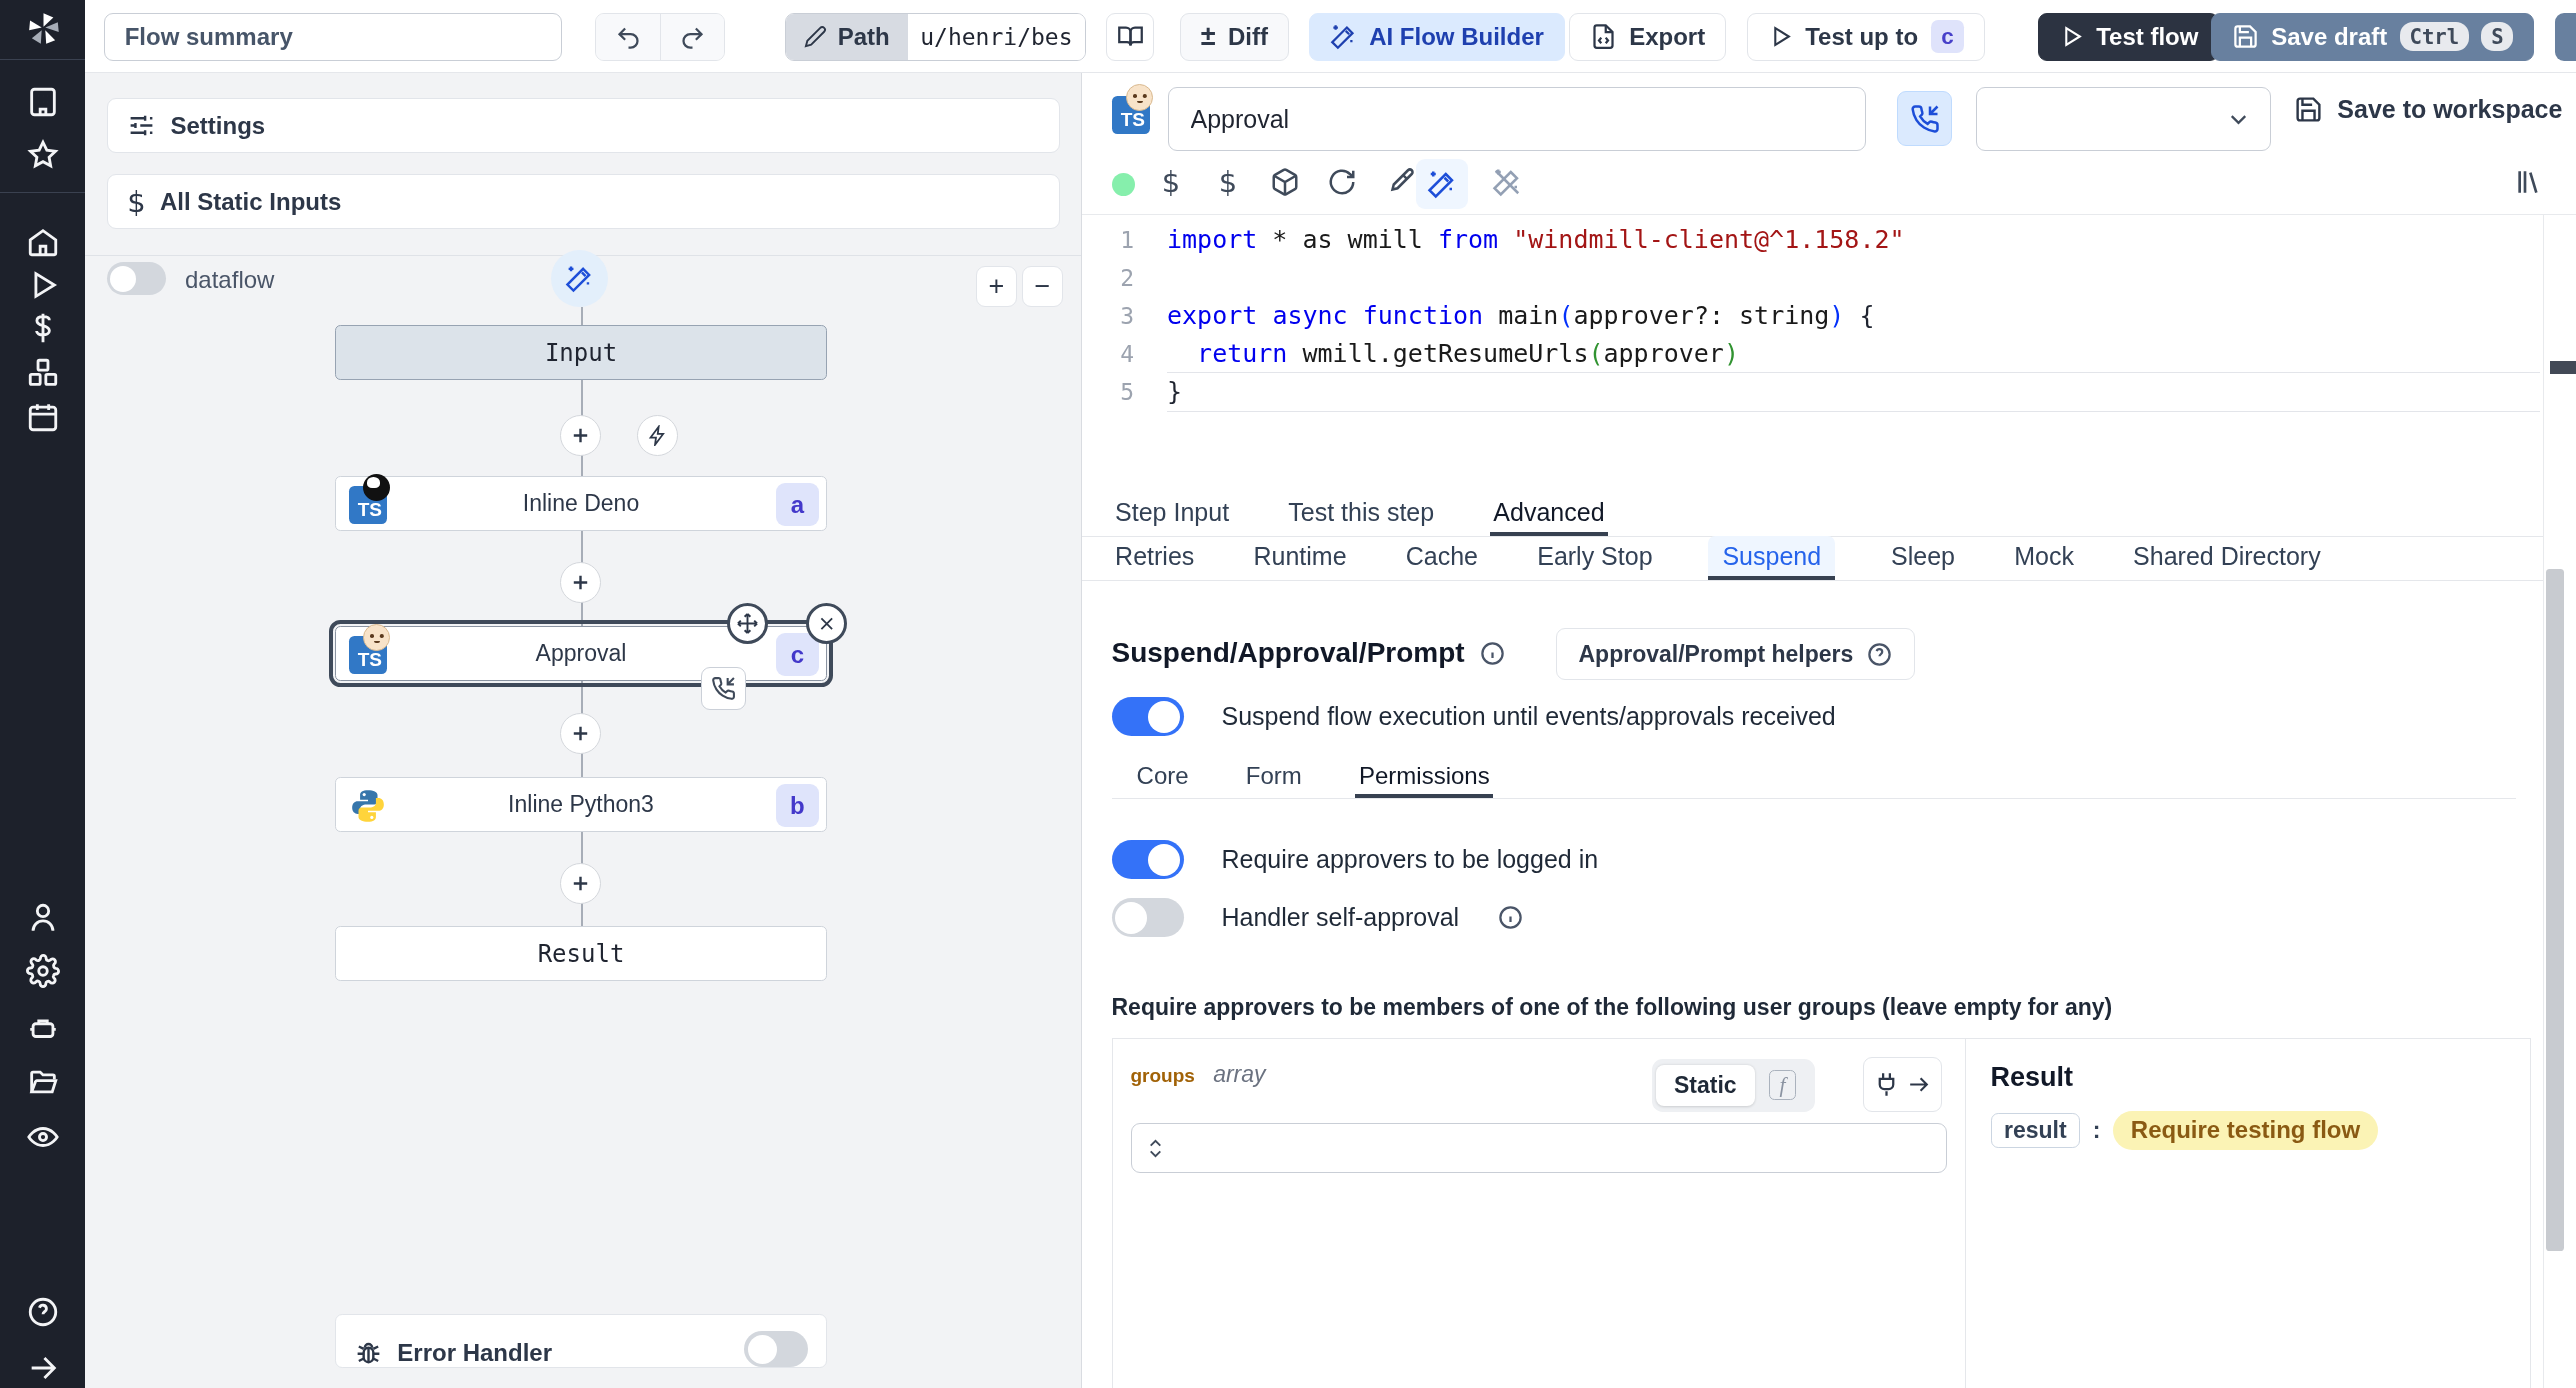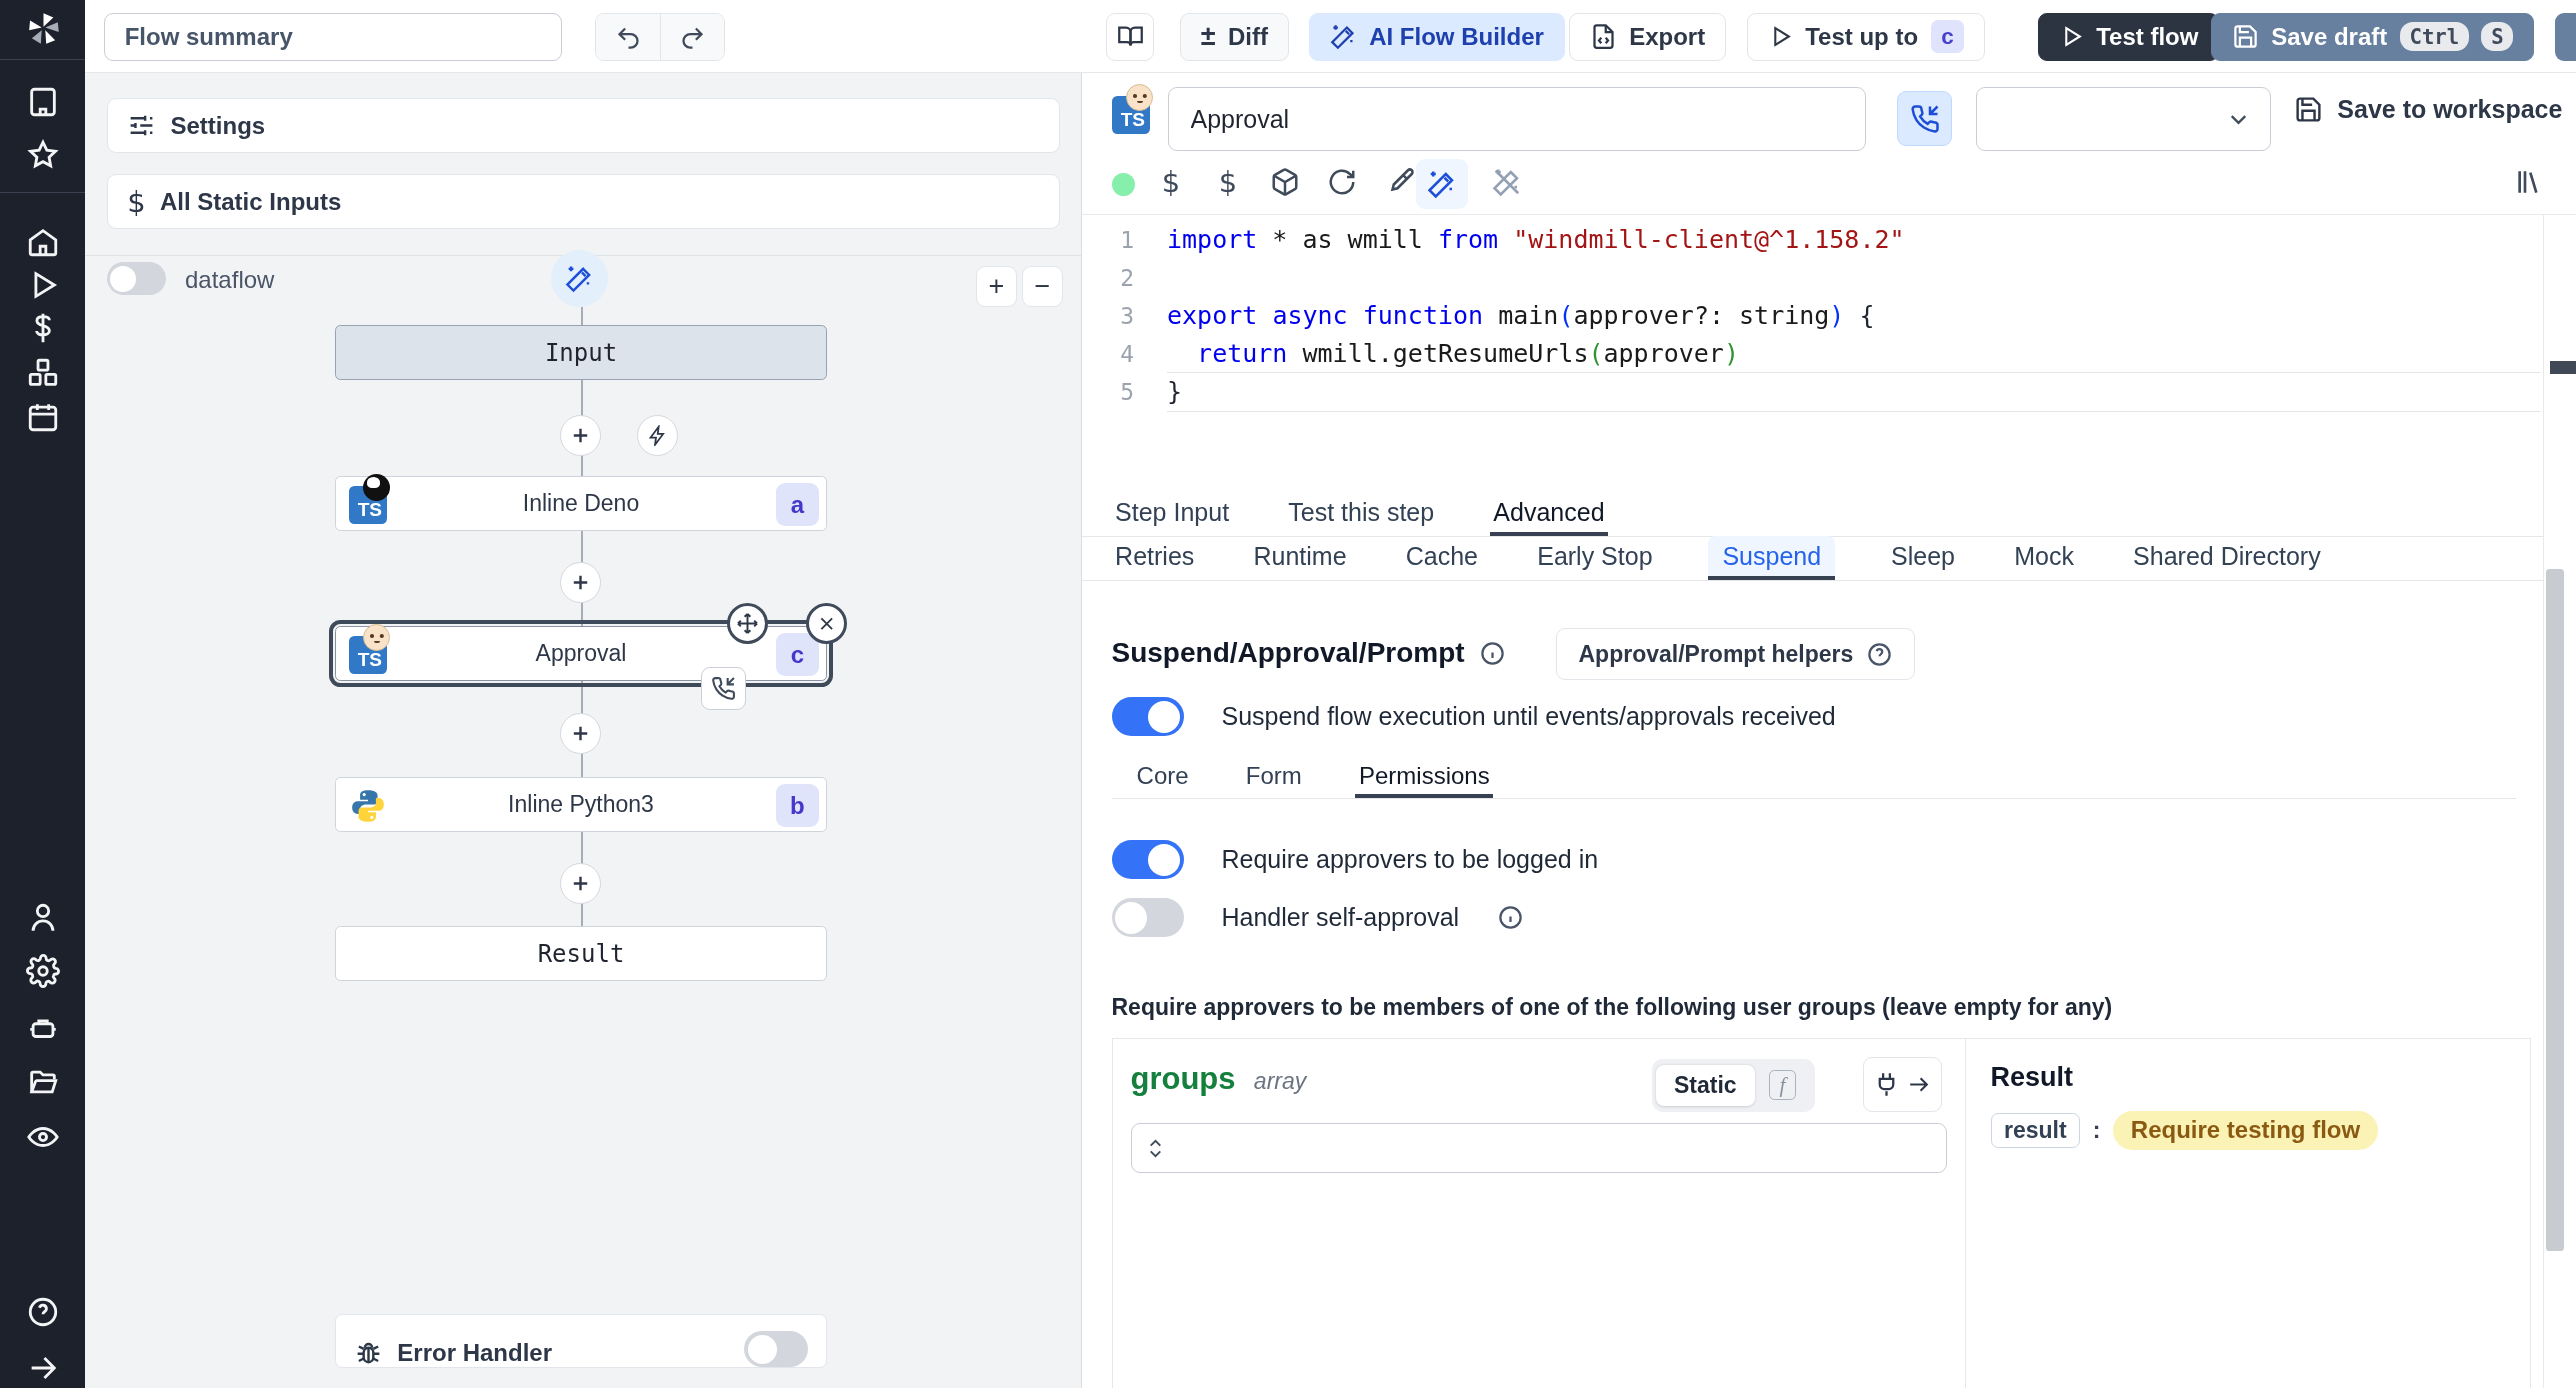--- a/index.html
+++ b/index.html
@@ -161,21 +161,21 @@
     font-size:25px; color:#1f2937; }
   .subtab-row { position:absolute; left:29.5px; top:685px; width:1404px; height:41px;
     border-bottom:0.9px solid #e5e7eb; display:flex; padding-left:21.5px; }
   .subtab-row .tab { font-size:24px; margin-right:50px; }
   .groups-heading { position:absolute; left:29.5px; top:921px; font-size:23px; font-weight:700; color:#1f2937; }
 
   .perm-box { position:absolute; left:29.5px; top:965px; width:1419px; height:447px;
     border:0.9px solid #e5e7eb; display:flex; }
   .groups-pane { width:852px; position:relative; padding:21.5px 18px; }
   .result-pane { flex:1; border-left:0.9px solid #e5e7eb; padding:23px 25px; }
-  .groups-title { font-size:31px; font-weight:700; color:#15803d; display:inline; }
+  .groups-title { font-size:19px; font-weight:700; color:#a16207; display:inline; }
   .groups-type { font-size:23px; font-style:italic; color:#6b7280; margin-left:14.3px; }
   .seg { position:absolute; left:539px; top:19.7px; background:#eef0f3; border-radius:10.7px;
     padding:4.5px; display:flex; align-items:center; }
   .seg .on-seg { background:#fff; border-radius:8px; box-shadow:0 0.9px 2.7px rgba(0,0,0,.15);
     padding:7.2px 18px; font-size:23px; font-weight:600; color:#1f2937; }
   .seg .f-seg { padding:7.2px 14.3px; color:#8a93a1; }
   .f-glyph { border:1.8px solid #aab2bd; border-radius:5.4px; width:27px; height:30px; display:flex;
     align-items:center; justify-content:center; font-style:italic; font-family:"Liberation Serif", serif;
     font-size:21.5px; }
   .connect-btn { position:absolute; left:750px; top:18px; width:79px; height:55px;
@@ -305,20 +305,29 @@
             <path d="M9 14L4 9l5-5"></path>
             <path d="M4 9h10a6 6 0 0 1 0 12h-2"></path>
           </svg>
       </button>
       <button>
         <svg width="27" height="27" viewBox="0 0 24 24" stroke="currentColor" fill="none" stroke-width="2">
             <path d="M15 14l5-5-5-5"></path>
             <path d="M20 9H10a6 6 0 0 0 0 12h2"></path>
           </svg>
       </button>
+    </div>
+    <div class="path-chip">
+      <span class="path-left">
+        <svg width="23" height="23" viewBox="0 0 24 24" stroke="#2d3748" fill="none" stroke-width="2">
+            <path d="M17 3a2.8 2.8 0 0 1 4 4L7.5 20.5 2 22l1.5-5.5z"></path>
+          </svg>
+        <span>Path</span>
+      </span>
+      <span class="path-value">u/henri/bes</span>
     </div>
     <button class="tb-btn icon-only" style="left:1021px">
       <svg width="27" height="27" viewBox="0 0 24 24" stroke="currentColor" fill="none" stroke-width="2">
           <path d="M2 4h6a4 4 0 0 1 4 4v12a3 3 0 0 0-3-3H2z"></path>
           <path d="M22 4h-6a4 4 0 0 0-4 4v12a3 3 0 0 1 3-3h7z"></path>
         </svg>
     </button>
     <button class="tb-btn ghost" style="left:1095px">
       <span style="font-size:27px">±</span>
       <span>Diff</span>

